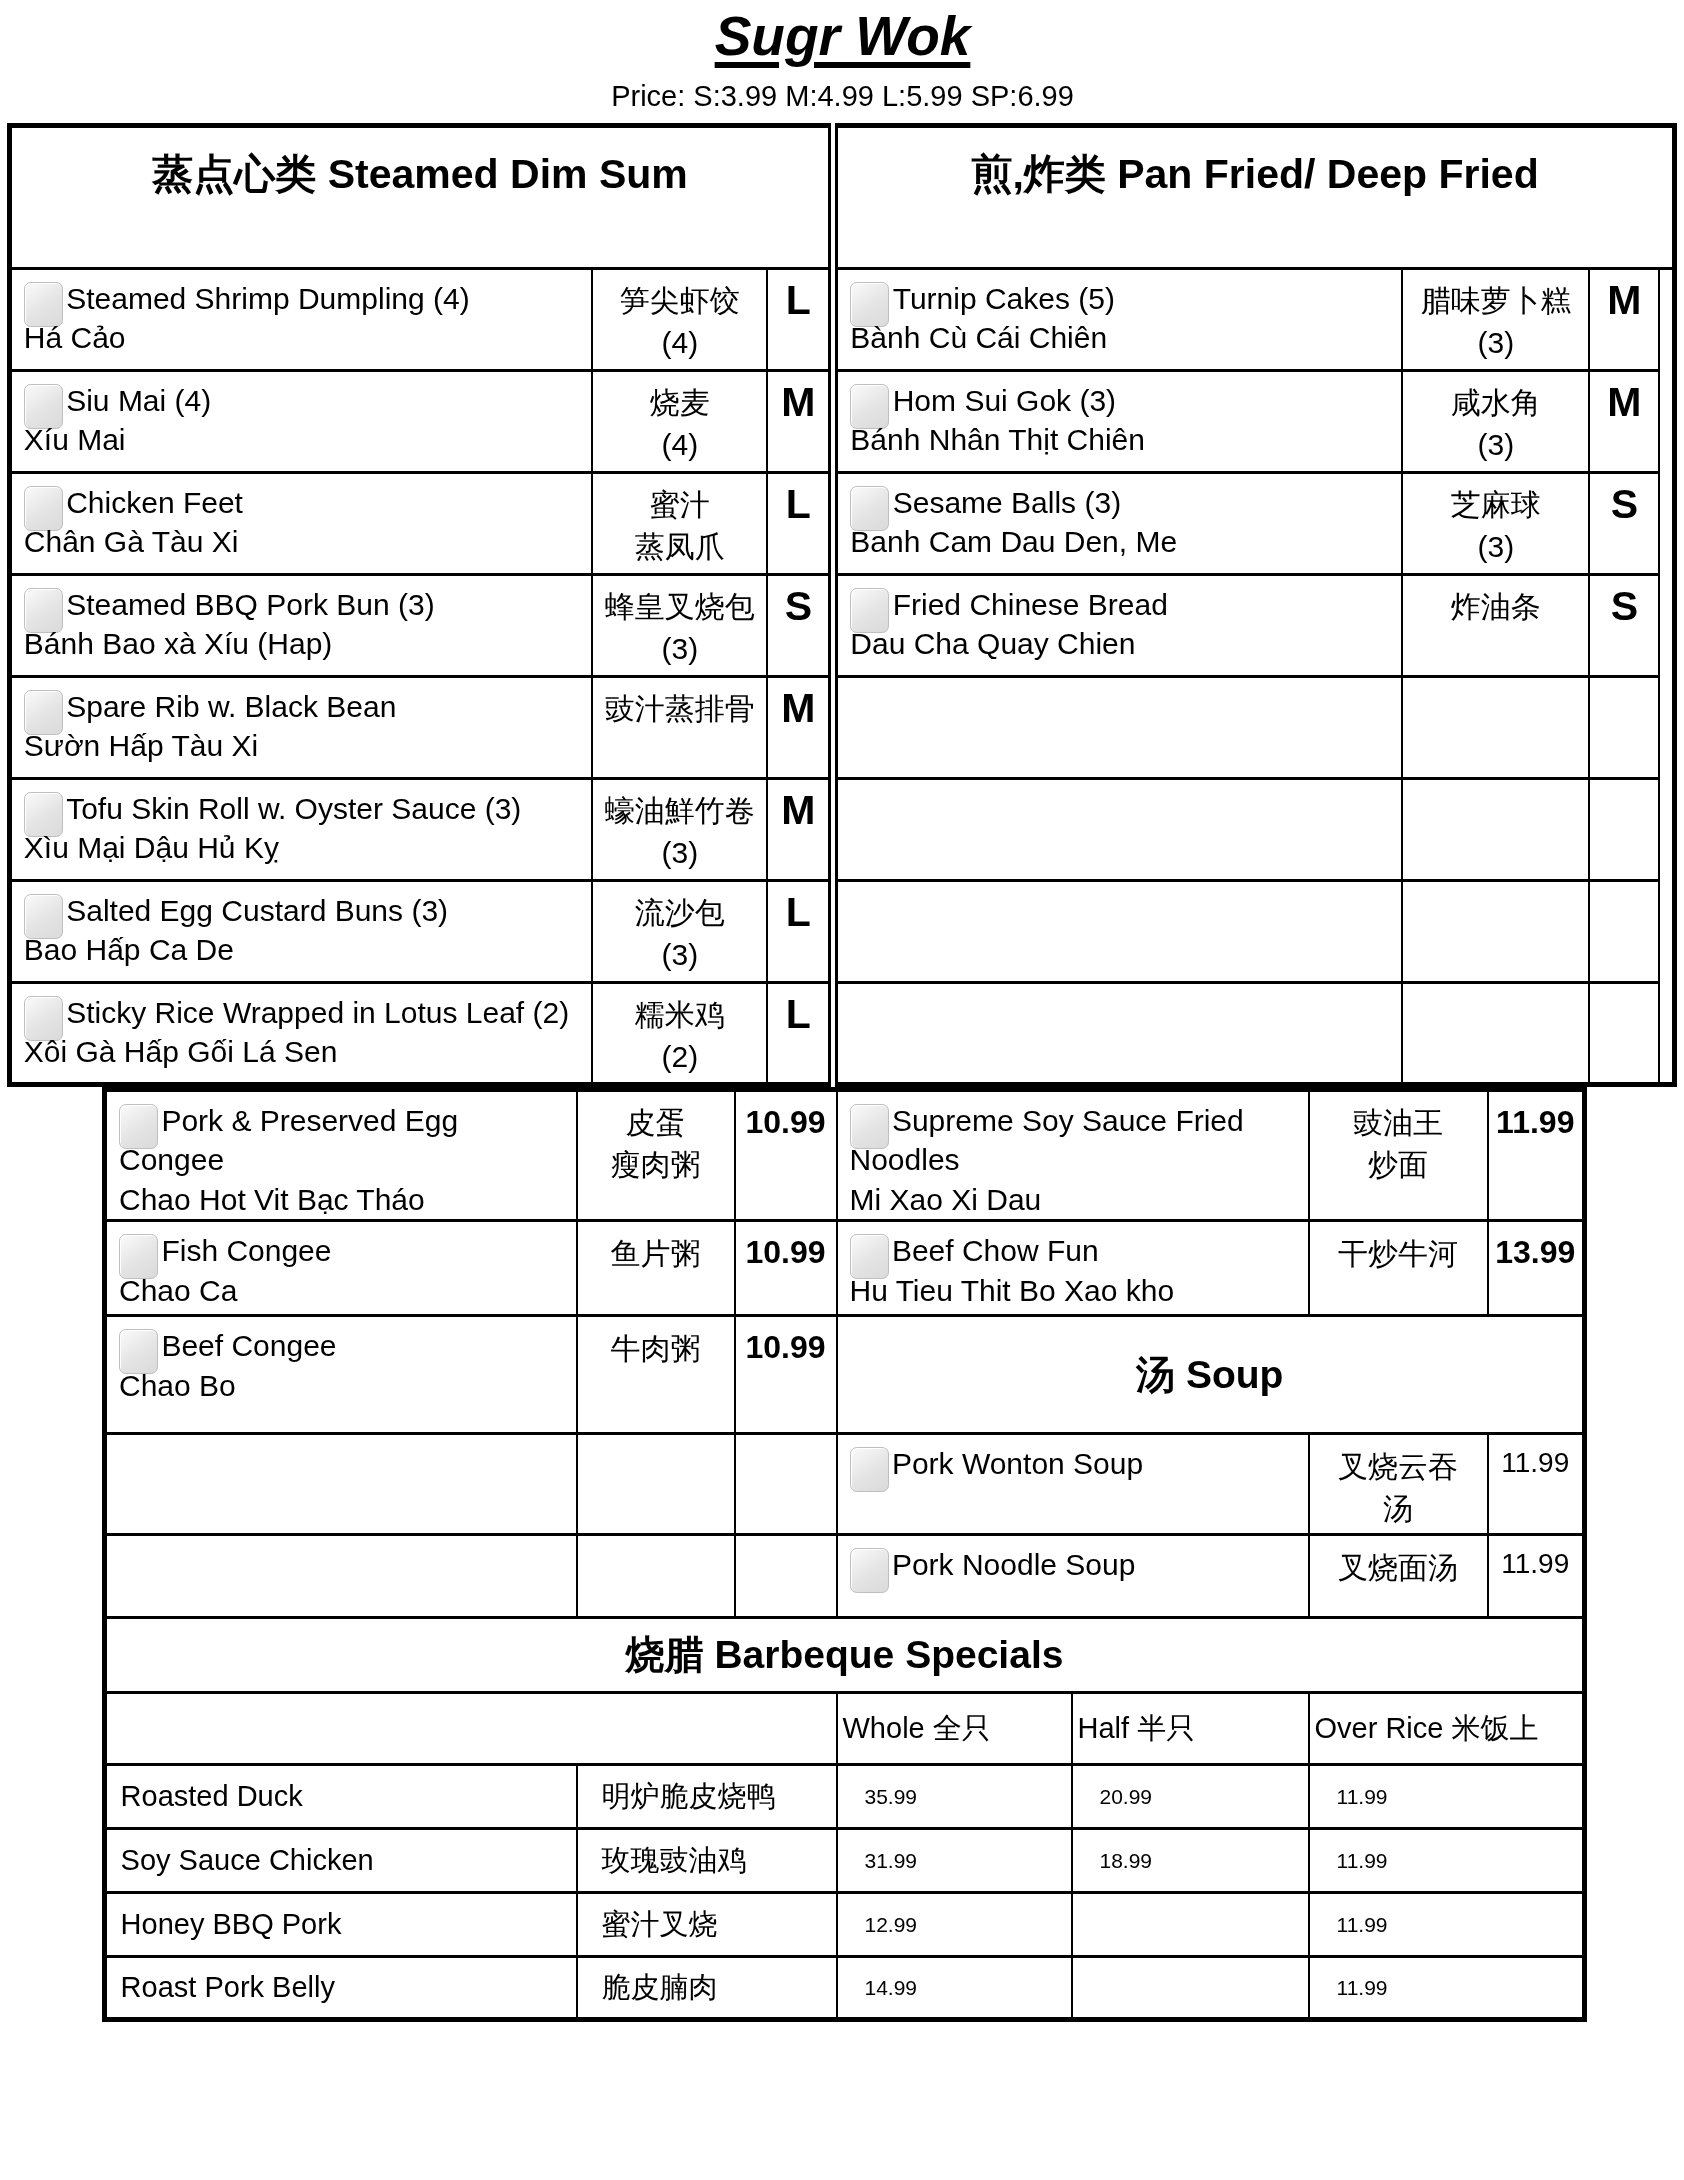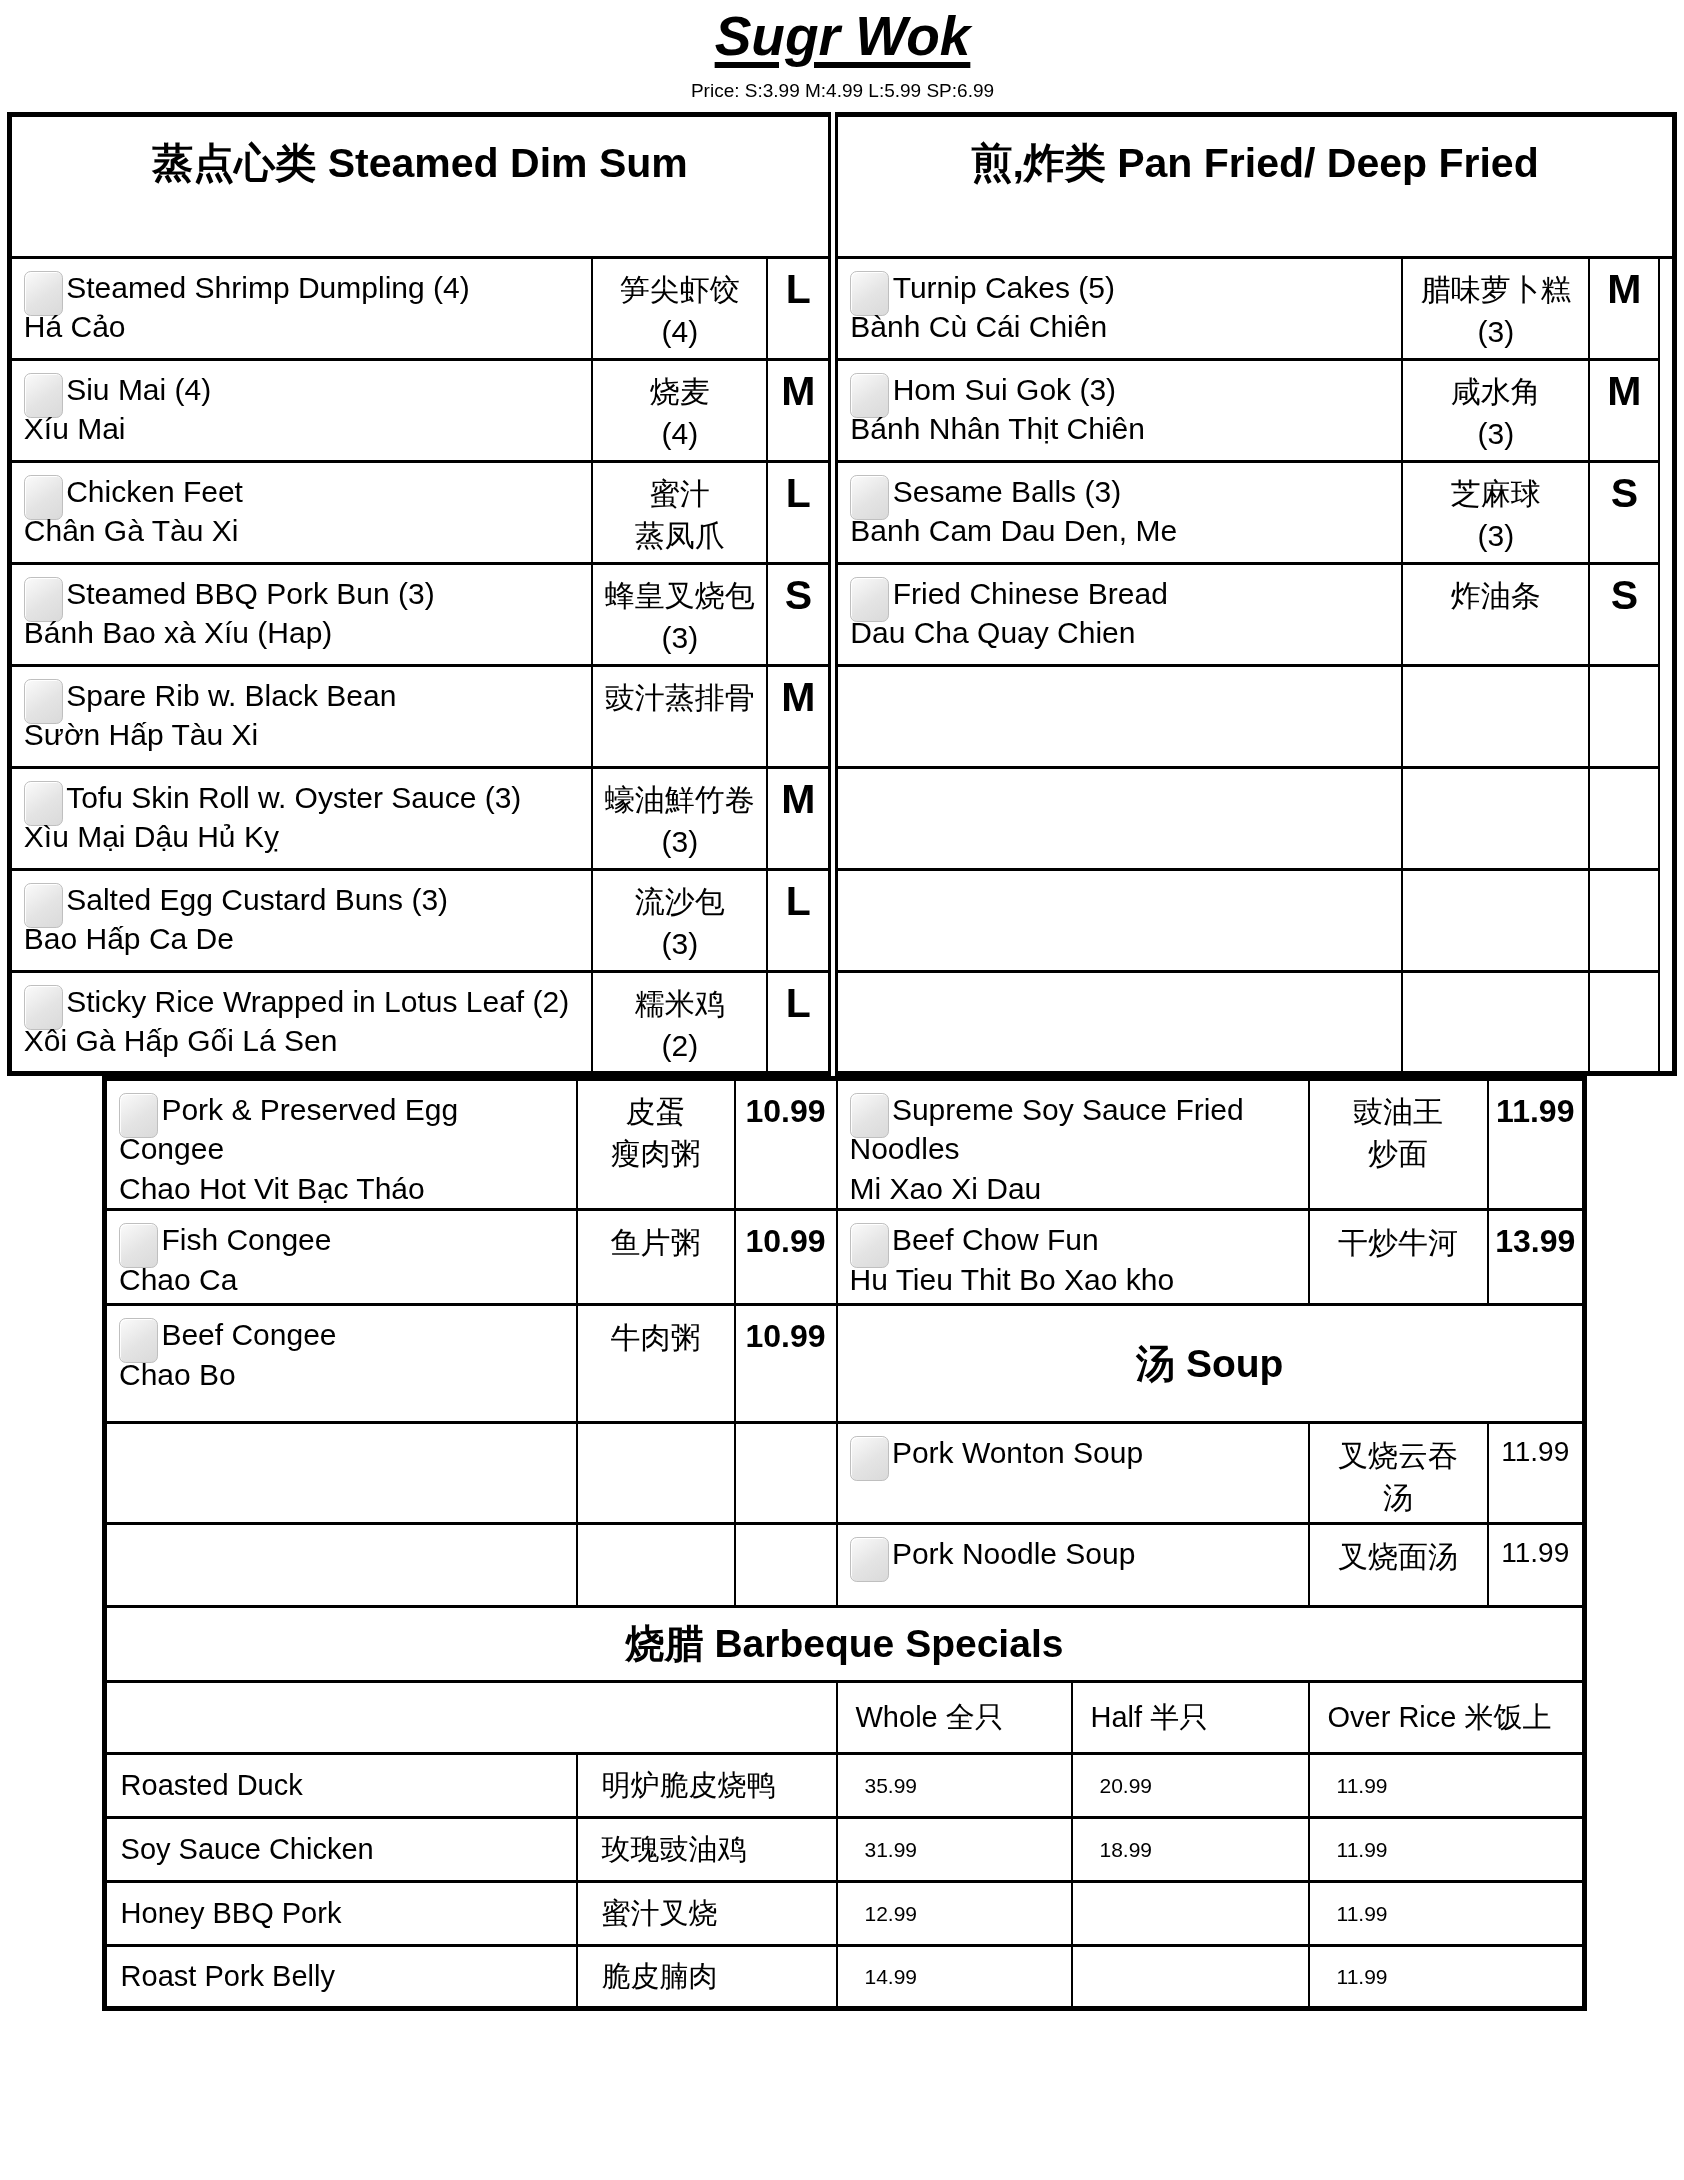--- a/index.html
+++ b/index.html
@@ -5,21 +5,21 @@
   html,body{margin:0;padding:0;}
   body{
     width:1685px;height:2181px;overflow:hidden;background:#fff;color:#000;
     font-family:"Liberation Sans", sans-serif;
   }
   .title{
     text-align:center;margin-top:4px;
     font-size:55px;font-weight:bold;font-style:italic;
     text-decoration:underline;text-decoration-thickness:6px;text-underline-offset:6.8px;
   }
-  .priceline{text-align:center;font-size:19px;margin-top:12px;margin-bottom:10.2px;}
+  .priceline{text-align:center;font-size:29px;margin-top:12px;margin-bottom:10.2px;}
 
   table{border-collapse:collapse;table-layout:fixed;}
   td{border:2.6px solid #000;border-top-width:3.4px;border-bottom-width:3.4px;overflow:hidden;}
   table.t1{margin-left:6.8px;width:1670px;border:5.1px solid #000;}
   table.t2{margin-left:102px;width:1480px;border:5.1px solid #000;}
 
   td.dbl{border-left:10.2px double #000;}
 
   .sec{
     font-size:41px;font-weight:bold;text-align:center;vertical-align:top;padding-top:19px;
@@ -31,21 +31,21 @@
     display:inline-block;width:37px;height:43px;margin:-3.4px 3.4px -10.2px 0;
     vertical-align:middle;
     background:linear-gradient(145deg,#fbfbfb,#e4e4e4 55%,#dadada);
     border:1.7px solid #bfbfbf;border-radius:6.8px;box-shadow:inset 0.9px 0.9px 0 #fff;
   }
   td.zh{vertical-align:top;text-align:center;padding-top:10.2px;font-size:30px;line-height:1.4;}
   td.sz{vertical-align:top;text-align:center;padding-top:6.8px;font-size:41px;font-weight:bold;}
   td.pr{vertical-align:top;text-align:center;padding-top:12px;font-size:32px;font-weight:bold;}
   td.prr{vertical-align:top;text-align:center;padding-top:12px;font-size:28px;font-weight:normal;}
 
-  td.bsub{vertical-align:middle;text-align:left;padding-left:18px;font-size:29px;}
+  td.bsub{vertical-align:middle;text-align:left;padding-left:5px;font-size:29px;}
   td.bname{vertical-align:middle;text-align:left;padding-left:13.6px;font-size:29px;}
   td.bzh{vertical-align:middle;text-align:left;padding-left:24px;font-size:29px;}
   td.bpr{vertical-align:middle;text-align:left;padding-left:27px;font-size:21px;}
 </style>
 </head>
 <body>
 
 <div class="title">Sugr Wok</div>
 <div class="priceline">Price: S:3.99 M:4.99 L:5.99 SP:6.99</div>
 

